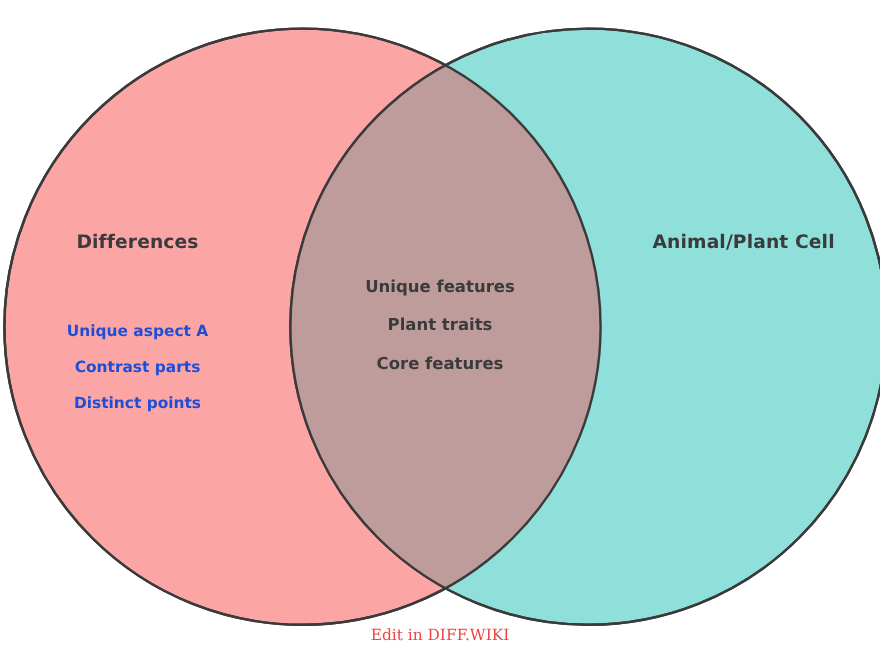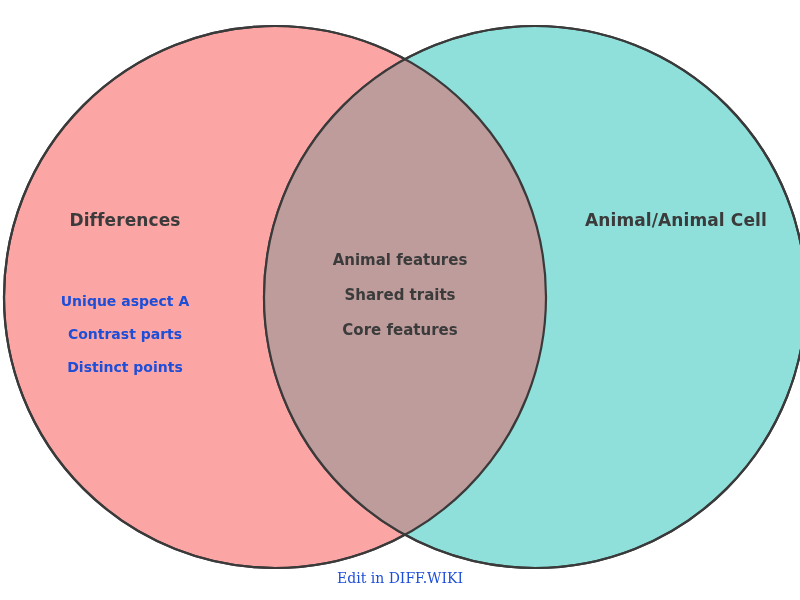--- a/index.html
+++ b/index.html
@@ -97,21 +97,21 @@
     width: 200px;
   }
   #footer-credit {
     position: absolute;
     left: 0;
     top: 570px;
     width: 800px;
     text-align: center;
     font-family: "DejaVu Serif", "Liberation Serif", serif;
     font-size: 14px;
-    color: #1d4ed8;
+    color: #ef4444;
     pointer-events: auto;
   }
 </style>
 </head>
 <body>
 
 <div id="venn-stage">
 
   <svg id="venn-svg" viewBox="0 0 800 600">
     <defs>
@@ -139,26 +139,26 @@
       <div class="set-title">Differences</div>
     </div>
 
     <div class="label-block item-list" id="left-items">
       <div class="item">Unique aspect A</div>
       <div class="item">Contrast parts</div>
       <div class="item">Distinct points</div>
     </div>
 
     <div class="label-block" id="right-label-group">
-      <div class="set-title">Animal/Animal Cell</div>
+      <div class="set-title">Animal/Plant Cell</div>
     </div>
 
 
     <div class="label-block item-list" id="center-items">
-      <div class="center-item">Animal features</div>
-      <div class="center-item">Shared traits</div>
+      <div class="center-item">Unique features</div>
+      <div class="center-item">Plant traits</div>
       <div class="center-item">Core features</div>
     </div>
 
     <div id="footer-credit">Edit in DIFF.WIKI</div>
 
   </div>
 </div>
 
 </body></html>

